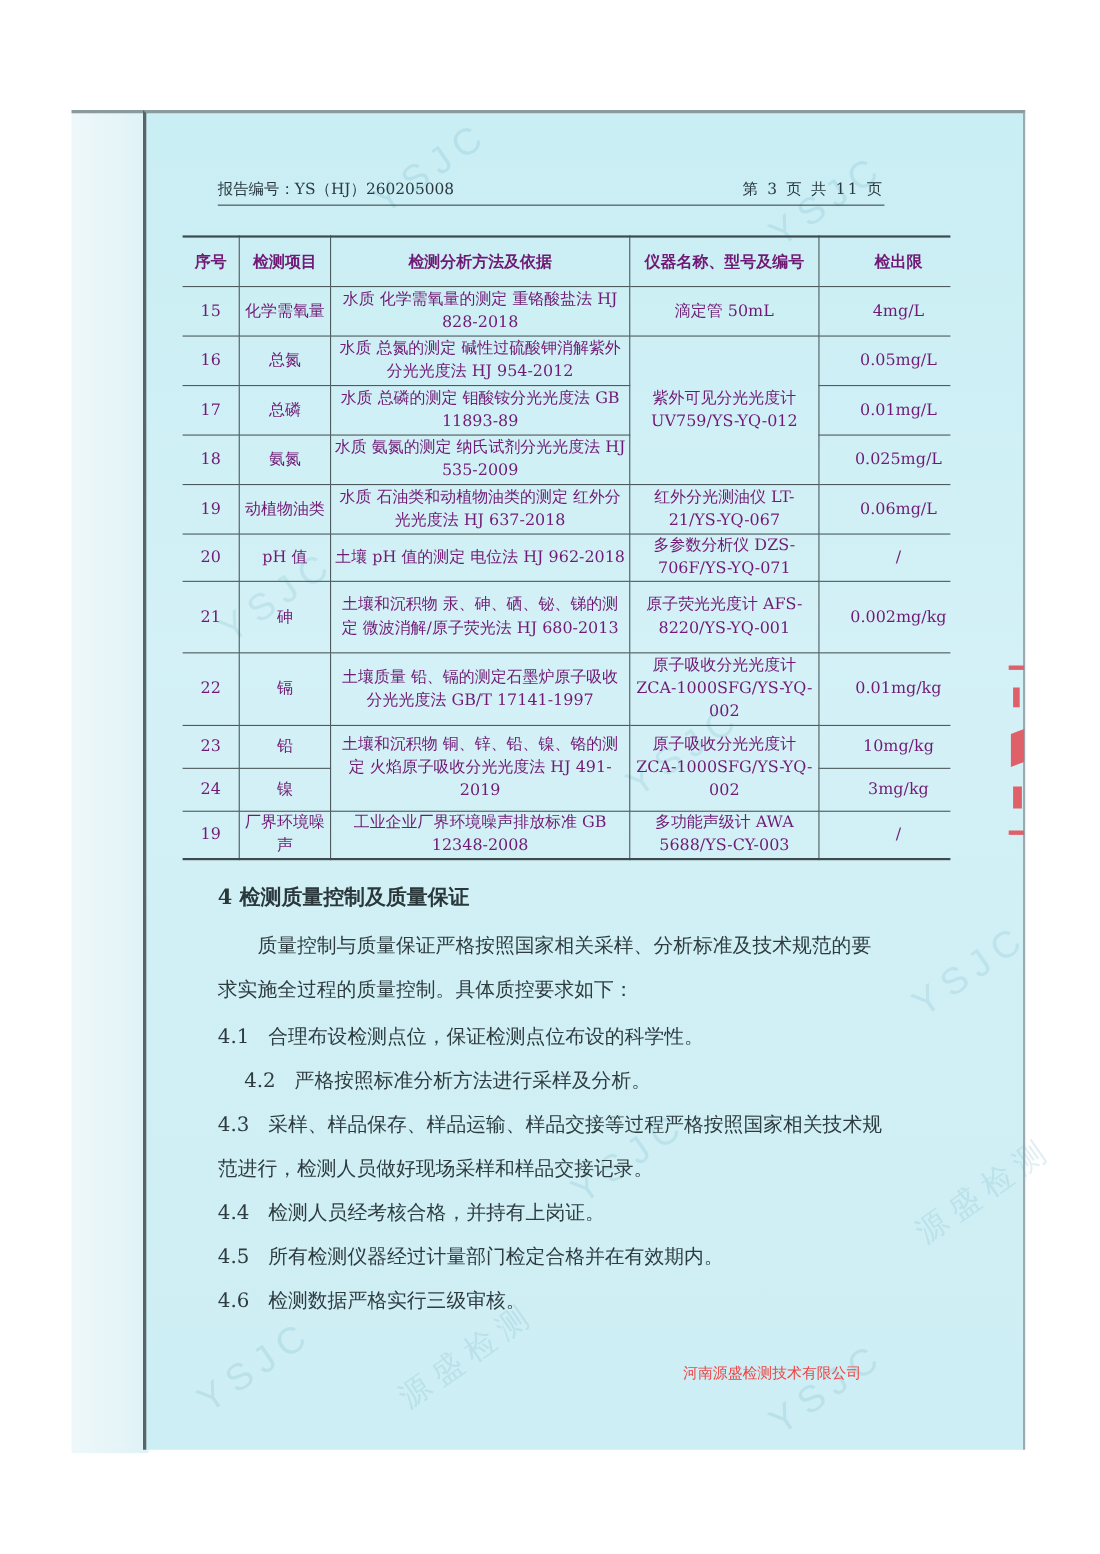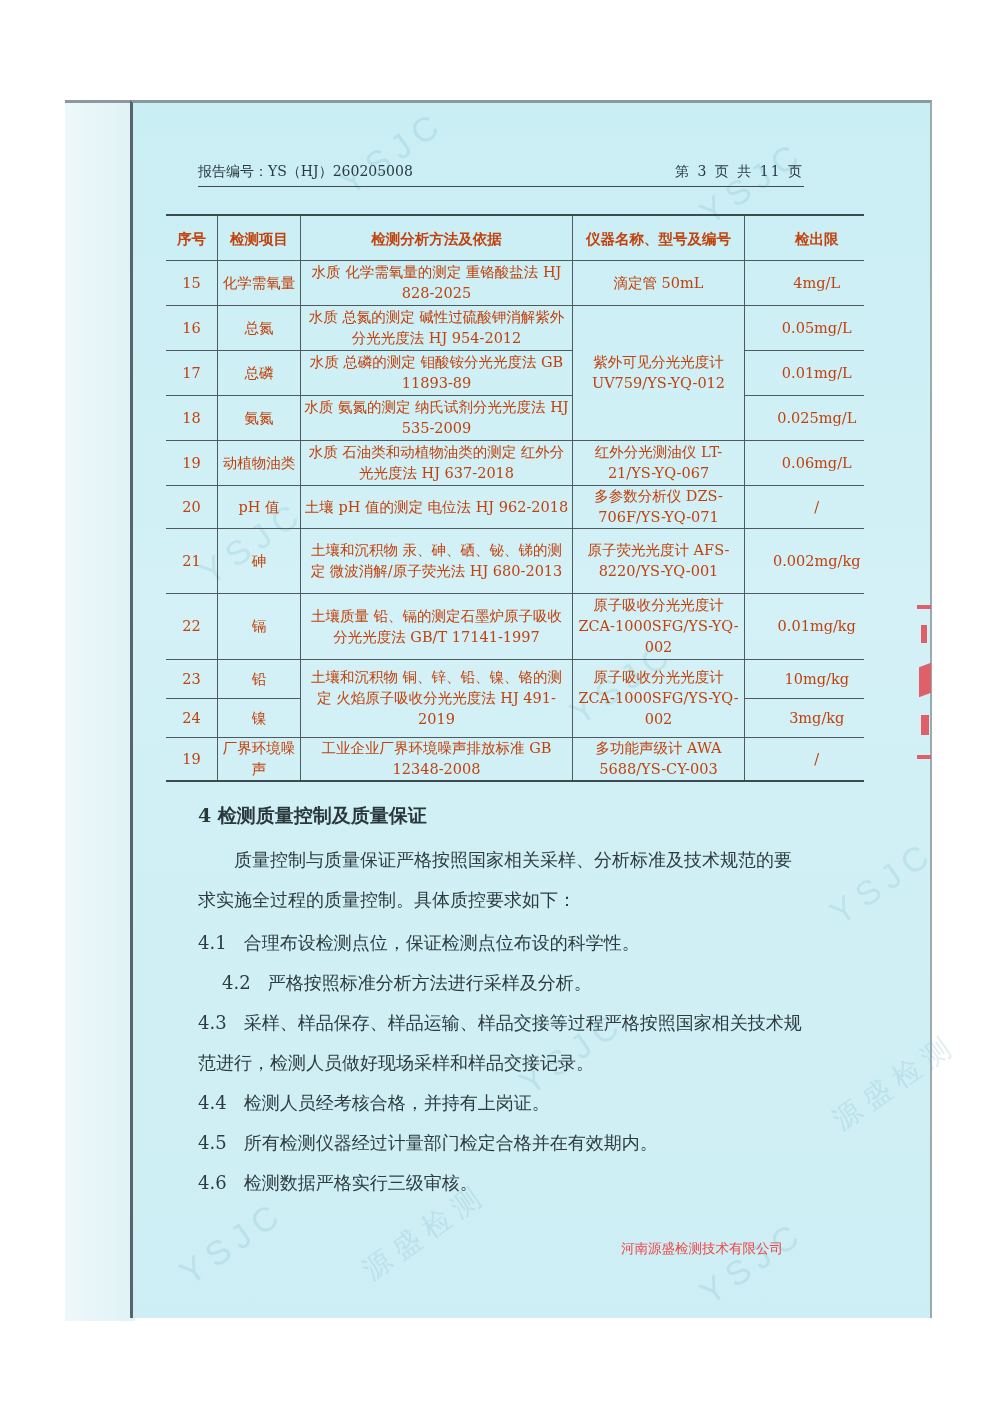--- a/index.html
+++ b/index.html
@@ -10,21 +10,21 @@
   .paper { position:absolute; left:130px; top:100px; width:802px; height:1218px;
            background:linear-gradient(180deg,#c9eef4 0%,#d3f1f6 40%,#cdeef4 100%);
            border-left:3px solid #56656a; border-top:3px solid #8a9a9e; border-right:2px solid #9aaab0; box-sizing:border-box; }
   .wm { position:absolute; color:rgba(120,180,200,0.22); font-size:34px; transform:rotate(-35deg);
         font-family:"Liberation Sans",sans-serif; letter-spacing:8px; pointer-events:none; white-space:nowrap; }
   .header { position:absolute; left:198px; top:160px; width:606px; height:26px;
             border-bottom:1.5px solid #3d4a4e; font-size:14px; }
   .header .left { position:absolute; left:0; top:3px; }
   .header .right { position:absolute; right:0; top:3px; letter-spacing:2px; }
   table.main { position:absolute; left:166px; top:214px; border-collapse:collapse;
-               font-size:14.5px; color:#c2410c; }
+               font-size:14.5px; color:#701a75; }
   table.main td, table.main th { border:1px solid #4d5a5e; text-align:center; vertical-align:middle;
                padding:0 3px; line-height:21px; font-weight:normal; }
   table.main tr.head th { font-weight:bold; height:44px; }
   table.main { border-top:2.5px solid #3d4a4e; border-bottom:2.5px solid #3d4a4e; }
   table.main td:first-child, table.main th:first-child { border-left:none; }
   table.main td:last-child, table.main th:last-child { border-right:none;padding-left:28px; }
   .c-no { width:45px; } .c-item { width:76px; } .c-method { width:265px; }
   .c-inst { width:165px; } .c-limit { width:87px; }
   .sec-title { position:absolute; left:198px; top:803px; font-size:19px; font-weight:bold; color:#2a383c; }
   .para { position:absolute; left:198px; width:610px; font-size:18px; line-height:40px; color:#2e3c40; }
@@ -60,21 +60,21 @@
       <tr class="head">
     <th class="c-no">序号</th>
     <th class="c-item">检测项目</th>
     <th class="c-method">检测分析方法及依据</th>
     <th class="c-inst">仪器名称、型号及编号</th>
     <th class="c-limit">检出限</th>
   </tr>
   <tr style="height:45px">
     <td>15</td>
     <td>化学需氧量</td>
-    <td>水质 化学需氧量的测定 重铬酸盐法 HJ 828-2025</td>
+    <td>水质 化学需氧量的测定 重铬酸盐法 HJ 828-2018</td>
     <td>滴定管 50mL</td>
     <td>4mg/L</td>
   </tr>
   <tr style="height:45px">
     <td>16</td>
     <td>总氮</td>
     <td>水质 总氮的测定 碱性过硫酸钾消解紫外分光光度法 HJ 954-2012</td>
     <td rowspan="3">紫外可见分光光度计 UV759/YS-YQ-012</td>
     <td>0.05mg/L</td>
   </tr>

